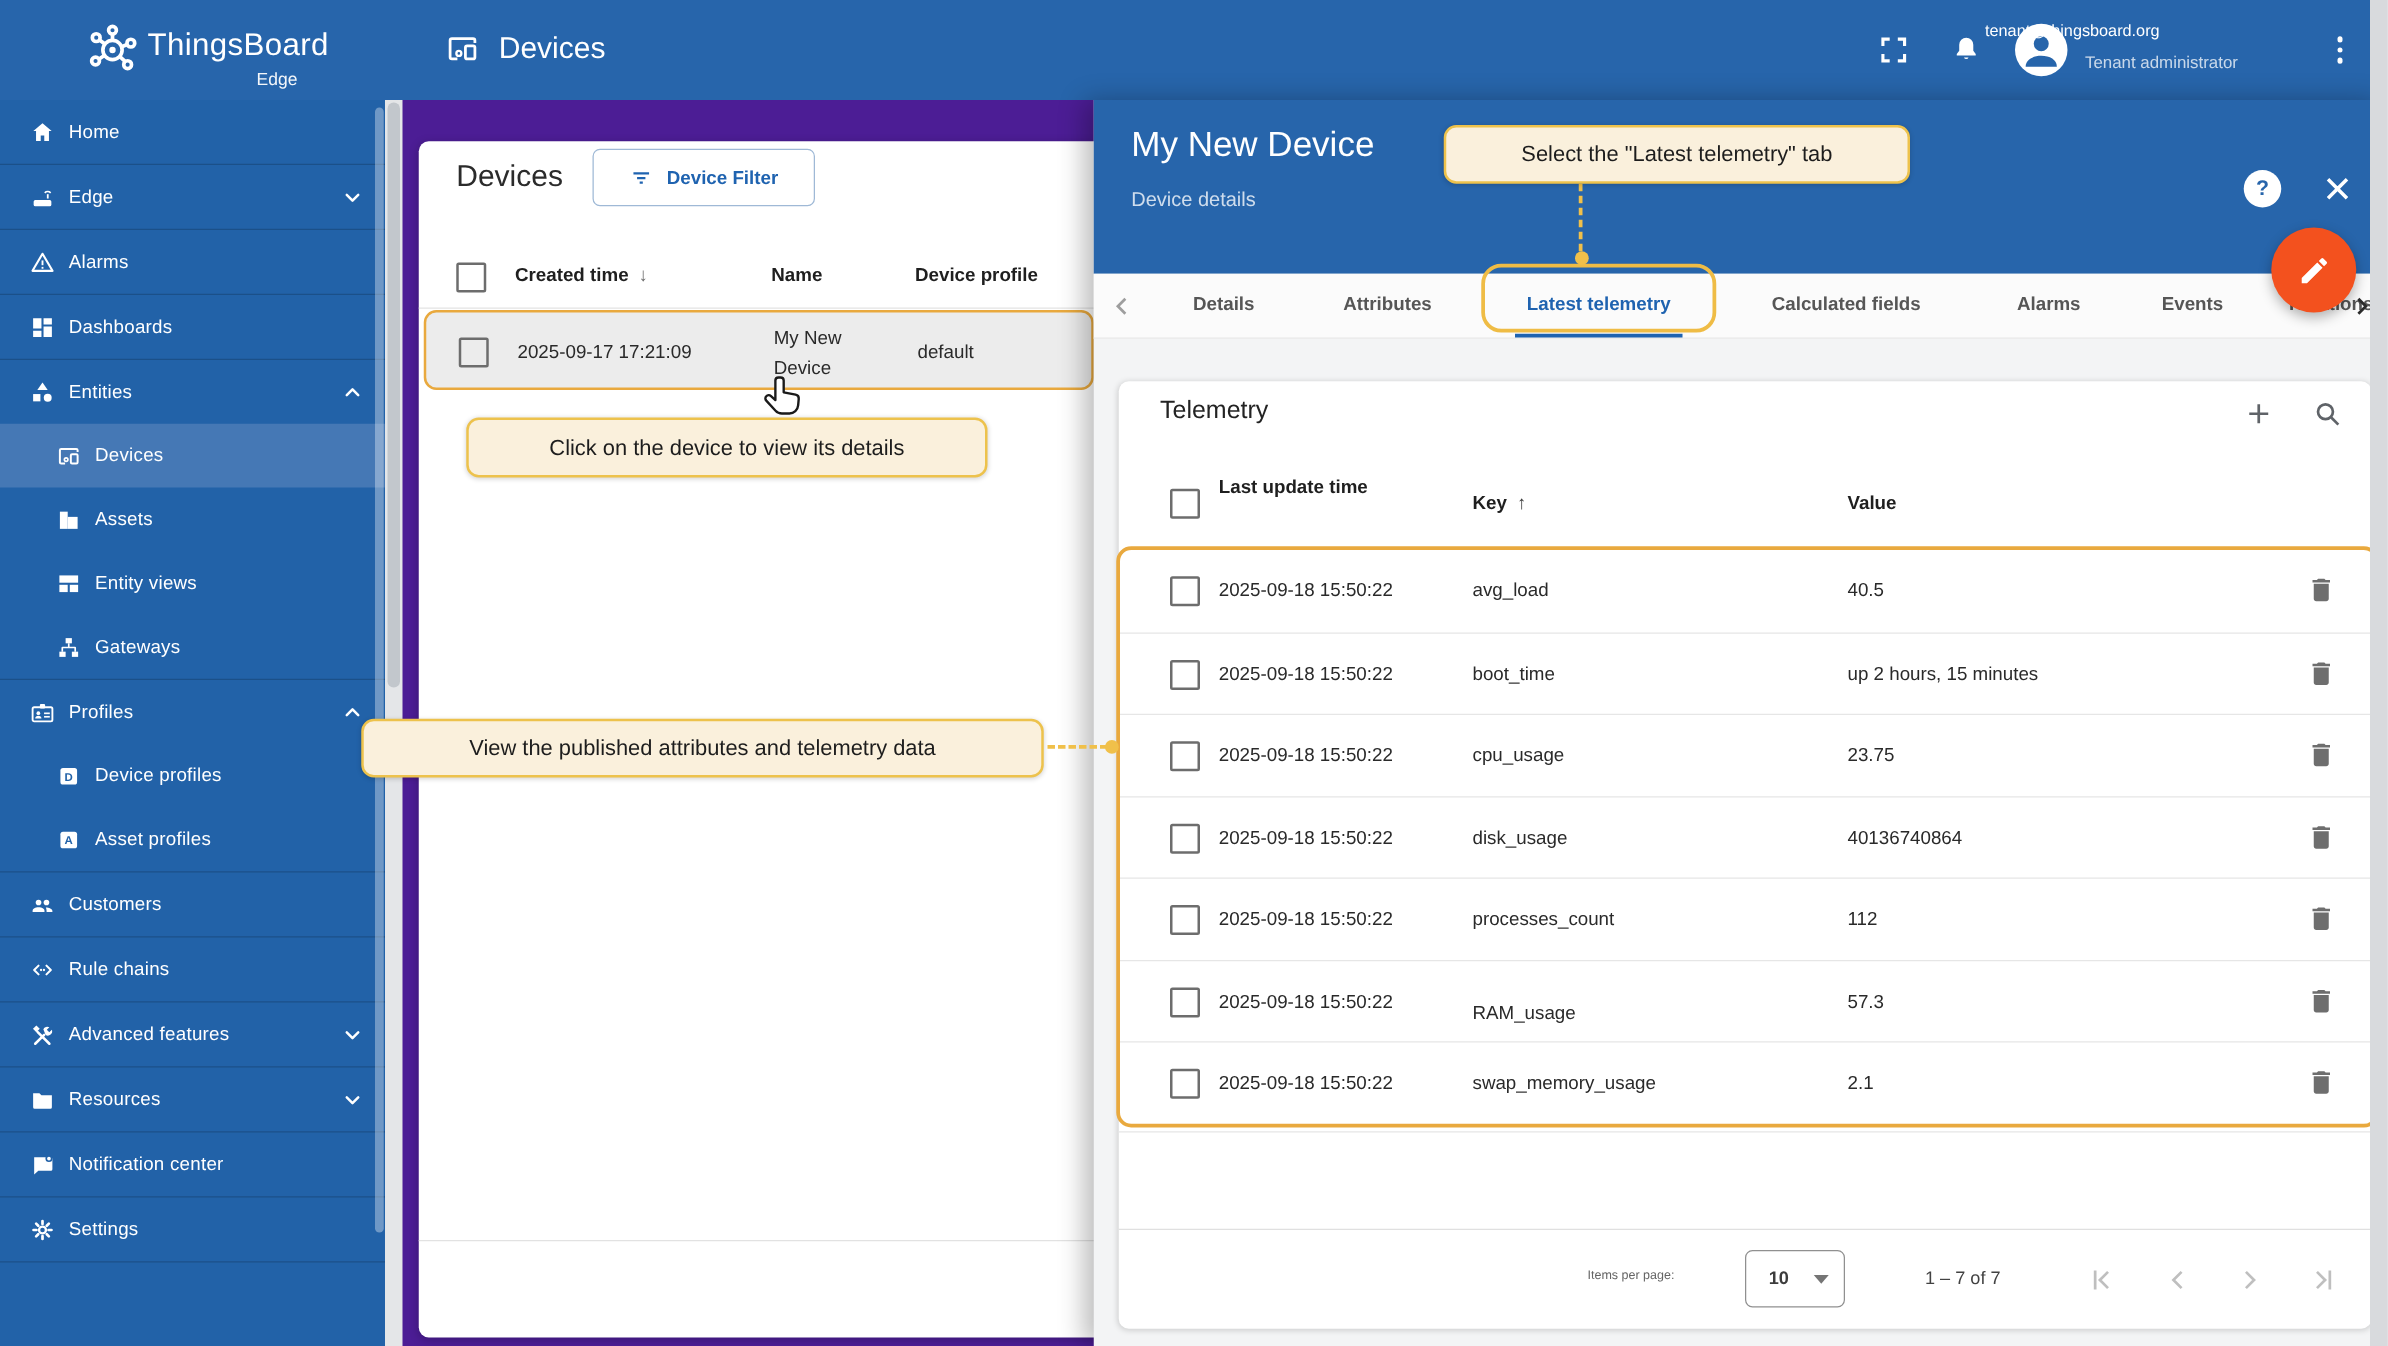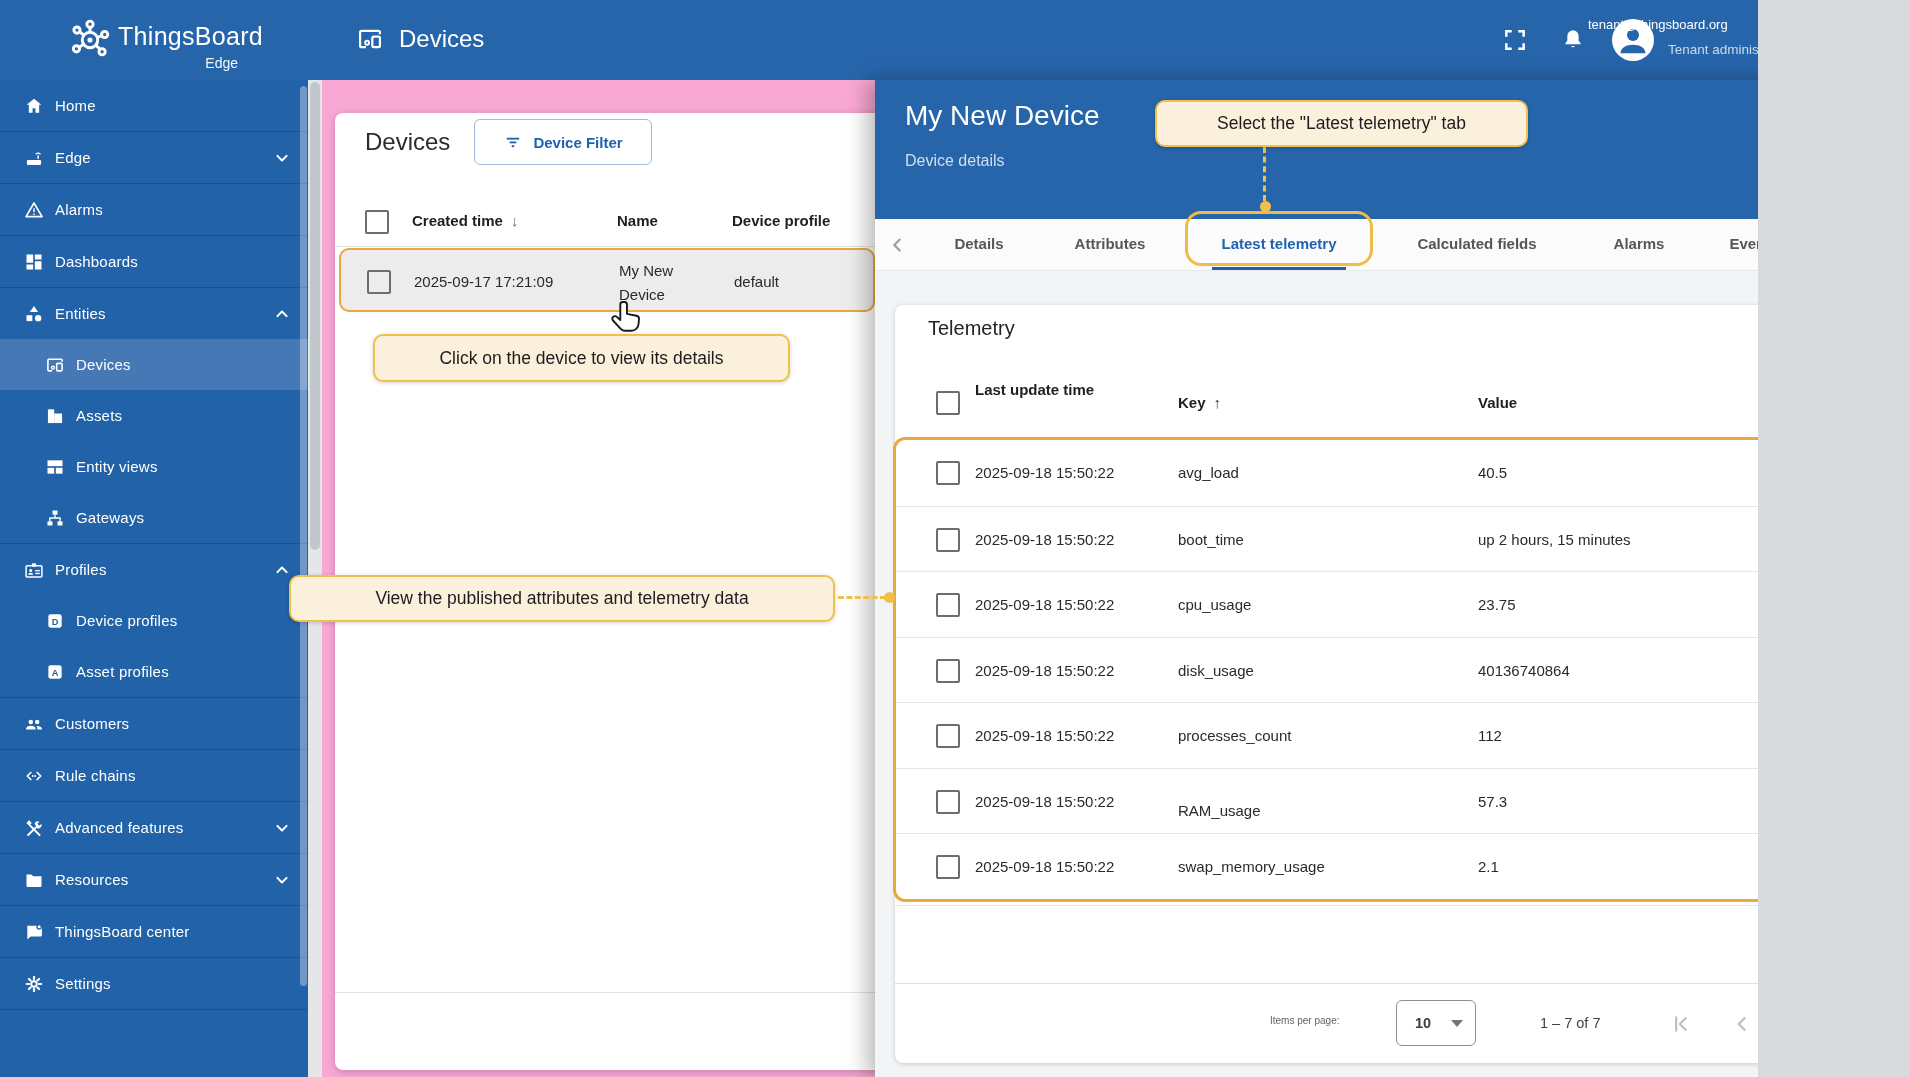--- a/index.html
+++ b/index.html
@@ -1,16 +1,16 @@
 <!DOCTYPE html>
 <html><head>
 <meta charset="utf-8">
 <style>
   html,body{margin:0;padding:0;background:#d8dadd;}
-  .stage{position:relative;width:1758px;height:1077px;overflow:hidden;background:#f9a8d4;
+  .stage{position:relative;width:1896px;height:1077px;overflow:hidden;background:#4c1d95;
          font-family:"Liberation Sans",sans-serif;color:#212121;}
   .abs{position:absolute;}
   svg{display:block;}
 
   
   .appbar{left:0;top:0;width:1910px;height:80px;background:#2765ab;z-index:3;}
   .logo-icon{left:68px;top:18px;width:44px;height:44px;color:#fff;}
   .app-name{left:118px;top:22px;font-size:25px;color:#fff;letter-spacing:.3px;}
   .app-edition{left:152px;top:55px;width:86px;text-align:right;font-size:14px;color:#fff;opacity:.95;}
   .page-title-wrap{left:355px;top:24px;display:flex;align-items:center;gap:14px;color:#fff;}
@@ -351,21 +351,21 @@
             </svg>
           </span>
         </div>
         <div class="side-item divided">
           <span class="s-icon">
             <svg viewBox="0 0 24 24" width="100%" height="100%" fill="currentColor">
               <path d="M4 4.5h16A1.5 1.5 0 0 1 21.5 6v10a1.5 1.5 0 0 1-1.5 1.5H8L4 21Z"></path>
               <circle cx="18.2" cy="5.8" r="2.6" stroke="#2262a8" stroke-width="1.6"></circle>
             </svg>
           </span>
-          <span class="s-label">ThingsBoard center</span>
+          <span class="s-label">Notification center</span>
         </div>
         <div class="side-item divided">
           <span class="s-icon">
             <svg viewBox="0 0 24 24" width="100%" height="100%" fill="currentColor">
               <circle cx="12" cy="12" r="3.3" fill="none" stroke="currentColor" stroke-width="2.2"></circle>
               <g stroke="currentColor" stroke-width="2.6" stroke-linecap="round">
                 <line x1="12" y1="3.4" x2="12" y2="6.2"></line>
                 <line x1="12" y1="17.8" x2="12" y2="20.6"></line>
                 <line x1="3.4" y1="12" x2="6.2" y2="12"></line>
                 <line x1="17.8" y1="12" x2="20.6" y2="12"></line>

